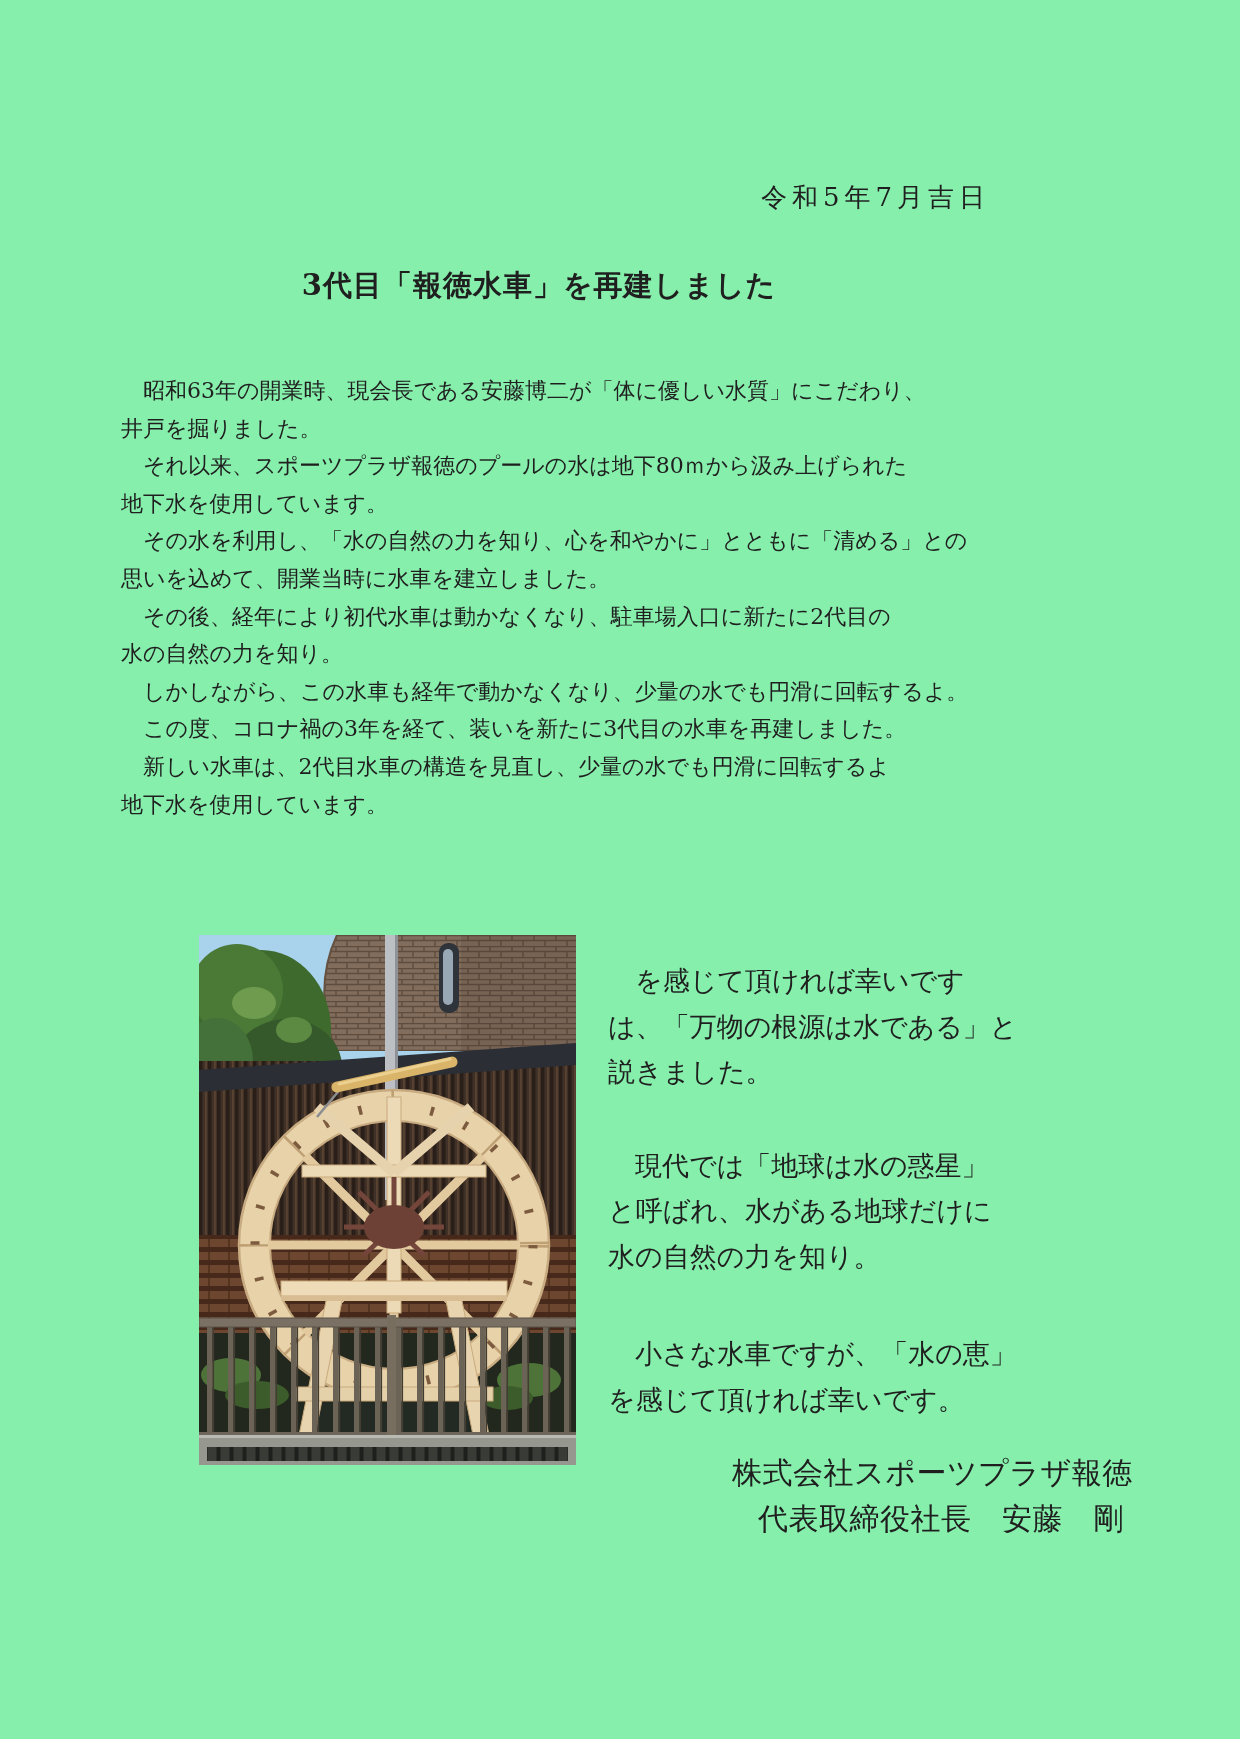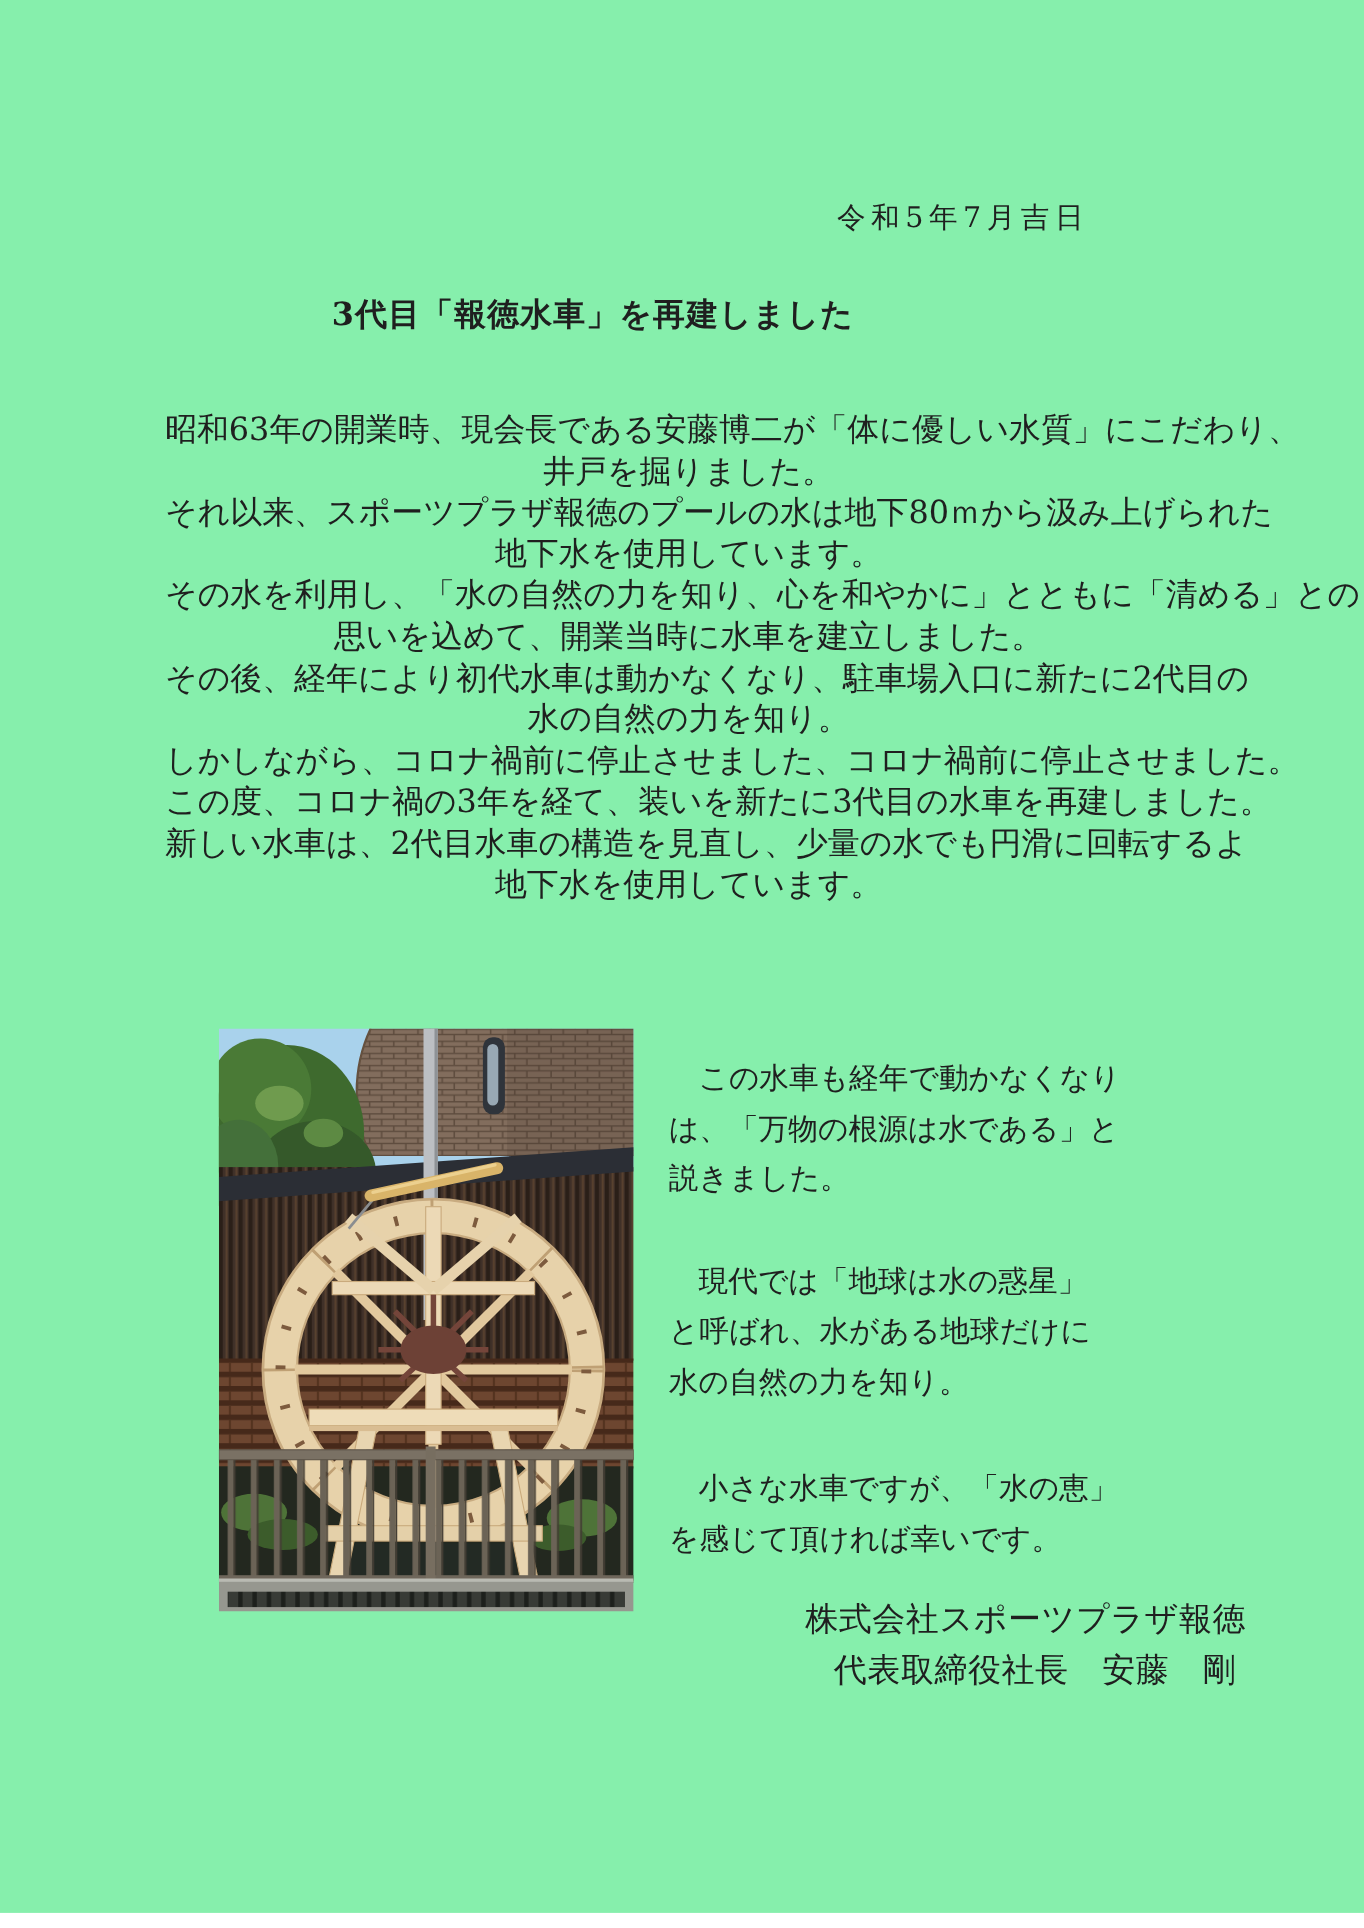--- a/index.html
+++ b/index.html
@@ -15,21 +15,21 @@
     position:absolute;top:180px;right:250px;
     font-size:26px;letter-spacing:5px;white-space:nowrap;
   }
   .title{
     position:absolute;top:266px;left:104px;width:870px;
     text-align:center;font-size:29px;font-weight:600;
     letter-spacing:1px;margin:0;white-space:nowrap;
   }
   .body-text{
     position:absolute;top:372px;left:121px;width:1010px;
-    font-size:29px;line-height:37.6px;text-align:center;
+    font-size:22px;line-height:37.6px;
   }
   .bline{white-space:nowrap;}
   .photo-wrap{
     position:absolute;top:935px;left:199px;width:377px;height:530px;
   }
   .photo-wrap svg{display:block;width:377px;height:530px;}
   .side-col{
     position:absolute;top:958px;left:608px;width:440px;
     font-size:27px;line-height:45.5px;
   }
@@ -54,21 +54,21 @@
 
   <div class="body-text">
     <div class="bline">　昭和63年の開業時、現会長である安藤博二が「体に優しい水質」にこだわり、</div>
     <div class="bline">井戸を掘りました。</div>
     <div class="bline">　それ以来、スポーツプラザ報徳のプールの水は地下80ｍから汲み上げられた</div>
     <div class="bline">地下水を使用しています。</div>
     <div class="bline">　その水を利用し、「水の自然の力を知り、心を和やかに」とともに「清める」との</div>
     <div class="bline">思いを込めて、開業当時に水車を建立しました。</div>
     <div class="bline">　その後、経年により初代水車は動かなくなり、駐車場入口に新たに2代目の</div>
     <div class="bline">水の自然の力を知り。</div>
-    <div class="bline">　しかしながら、コロナ禍前に停止させました、コロナ禍前に停止させました。</div>
+    <div class="bline">　しかしながら、この水車も経年で動かなくなり、少量の水でも円滑に回転するよ。</div>
     <div class="bline">　この度、コロナ禍の3年を経て、装いを新たに3代目の水車を再建しました。</div>
     <div class="bline">　新しい水車は、2代目水車の構造を見直し、少量の水でも円滑に回転するよ</div>
     <div class="bline">地下水を使用しています。</div>
   </div>
 
   <div class="photo-wrap">
     <svg viewBox="0 0 377 530" role="img" aria-label="新しく再建された木製の水車（3代目報徳水車）の写真">
       <defs>
         <pattern id="brick" width="22" height="11" patternUnits="userSpaceOnUse">
           <rect width="22" height="11" fill="#826d5d"></rect>
@@ -194,21 +194,21 @@
       <g>
         <rect x="0" y="502" width="377" height="28" fill="#96978f"></rect>
         <rect x="0" y="500" width="377" height="3" fill="#b9bab2"></rect>
         <rect x="8" y="512" width="361" height="14" fill="url(#grate)"></rect>
       </g>
     </svg>
   </div>
 
   <div class="side-col">
     <div class="side-para">
-      <div class="sline">　この水車も経年で動かなくなり</div>
+      <div class="sline">　を感じて頂ければ幸いです</div>
       <div class="sline">は、「万物の根源は水である」と</div>
       <div class="sline">説きました。</div>
     </div>
     <div class="side-para">
       <div class="sline">　現代では「地球は水の惑星」</div>
       <div class="sline">と呼ばれ、水がある地球だけに</div>
       <div class="sline">水の自然の力を知り。</div>
     </div>
     <div class="side-para">
       <div class="sline">　小さな水車ですが、「水の恵」</div>

